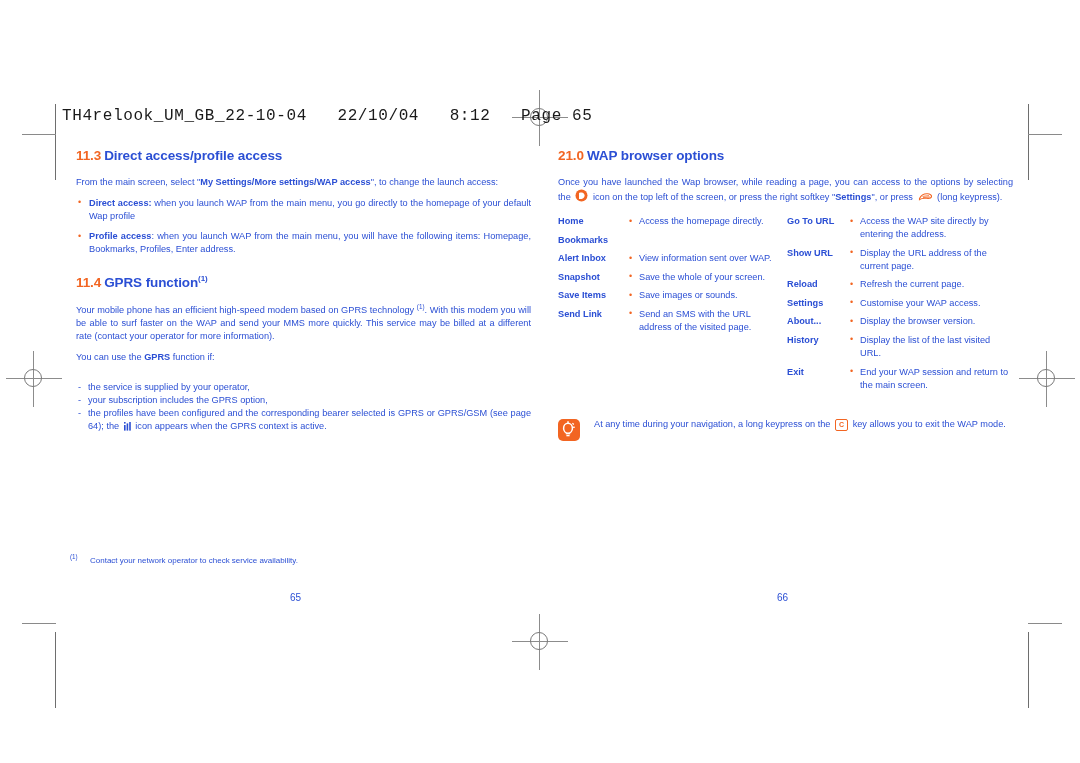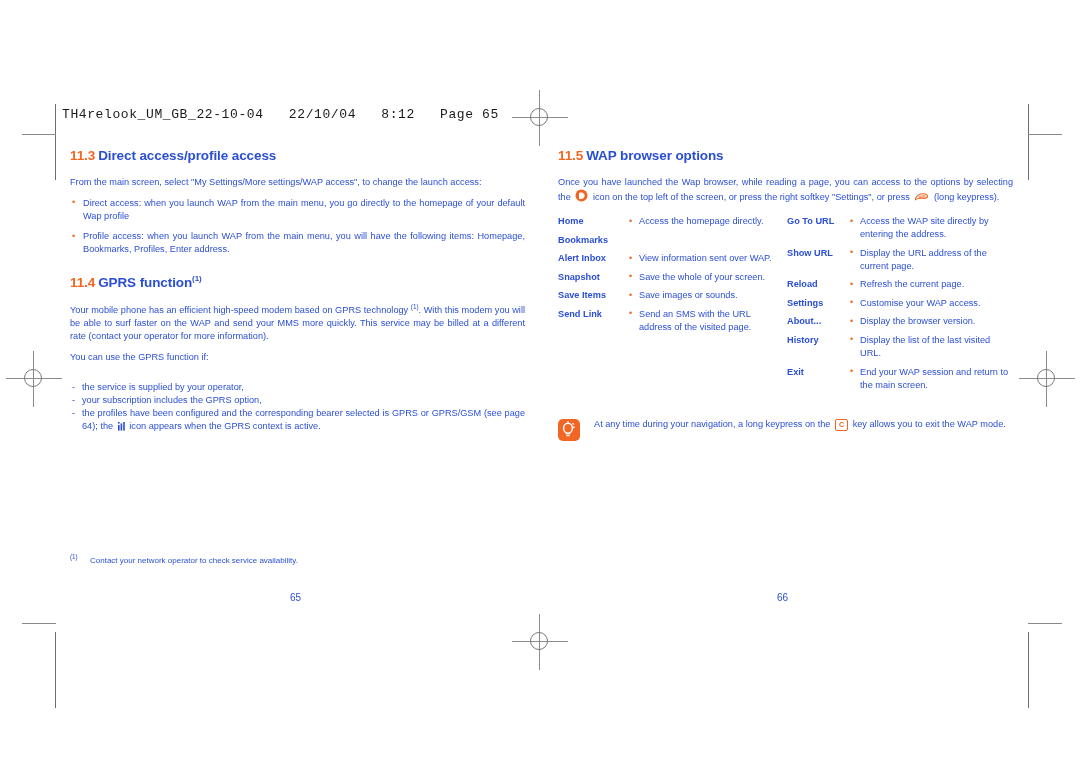--- a/index.html
+++ b/index.html
@@ -52,38 +52,38 @@
     width: 1px; height: 56px;
     background: #8c8c8c;
   }
 
   
   .slug {
     position: absolute;
     left: 62px;
     top: 107px;
     font-family: "Liberation Mono", "DejaVu Sans Mono", monospace;
-    font-size: 13px;
+    font-size: 16px;
     color: #1a1a1a;
     letter-spacing: 0.6px;
     white-space: pre;
   }
 
   
   .page {
     position: absolute;
     left: 0; top: 0;
     width: 1080px; height: 763px;
   }
   .col {
     position: absolute;
     top: 148px;
     width: 455px;
   }
-  .col-left  { left: 70px; }
+  .col-left  { left: 76px; }
   .col-right { left: 558px; }
 
   
   .h-sec {
     font-size: 13.5px;
     font-weight: bold;
     line-height: 1.25;
     margin: 0 0 11px 0;
     color: #2B4FD4;
     letter-spacing: -0.1px;
@@ -100,21 +100,21 @@
   .h-sec.tight { margin-top: 18px; }
 
   p.body {
     font-size: 9.2px;
     line-height: 1.42;
     color: #2B4FD4;
     margin: 0 0 8px 0;
     text-align: justify;
   }
   p.body.nojust { text-align: left; }
-  .b { font-weight: normal; }
+  .b { font-weight: bold; }
 
   .sup {
     font-size: 6.3px;
     vertical-align: super;
   }
 
   ul.bullets {
     list-style: none;
     margin: 0 0 4px 0;
     padding: 0;
@@ -341,21 +341,21 @@
     </ul>
   </div>
 
   <div class="footnote">
     <span class="fn-mark">(1)</span><span>Contact your network operator to check service availability.</span>
   </div>
 
   <div class="col col-right">
 
     <h2 class="h-sec">
-      <span class="num">11.5</span><span>WAP browser options</span>
+      <span class="num">21.0</span><span>WAP browser options</span>
     </h2>
 
     <p class="body"><span>Once you have launched the Wap browser, while reading a page, you can access to the options by selecting the </span><span class="ico"><svg width="13" height="13" viewBox="0 0 13 13">
             <circle cx="6.5" cy="6.5" r="6" fill="#F26522"></circle>
             <path d="M4 3.4 L4 9.9 L6.6 9.9 C8.4 9.9 9.6 8.5 9.6 6.6 C9.6 4.8 8.4 3.4 6.6 3.4 Z" fill="#ffffff"></path>
             <circle cx="4.2" cy="2.6" r="1.1" fill="#F26522"></circle>
           </svg></span><span> icon on the top left of the screen, or press the right softkey "</span><span class="b">Settings</span><span>", or press </span><span class="ico"><svg width="15" height="10" viewBox="0 0 15 10">
             <path d="M1.5 6.5 C3 3.5 6 1.6 9.5 1.8 C12 2 13.8 3.2 13.5 4.6 C13.2 6 11 6.6 8.5 6.3 C5.5 6 3 6.5 1.5 7.6 Z" fill="none" stroke="#F26522" stroke-width="1.1"></path>
             <path d="M4.5 4.4 L11 3.6 M5 5.6 L11.8 4.9" stroke="#F26522" stroke-width="0.8"></path>
           </svg></span><span> (long keypress).</span></p>

